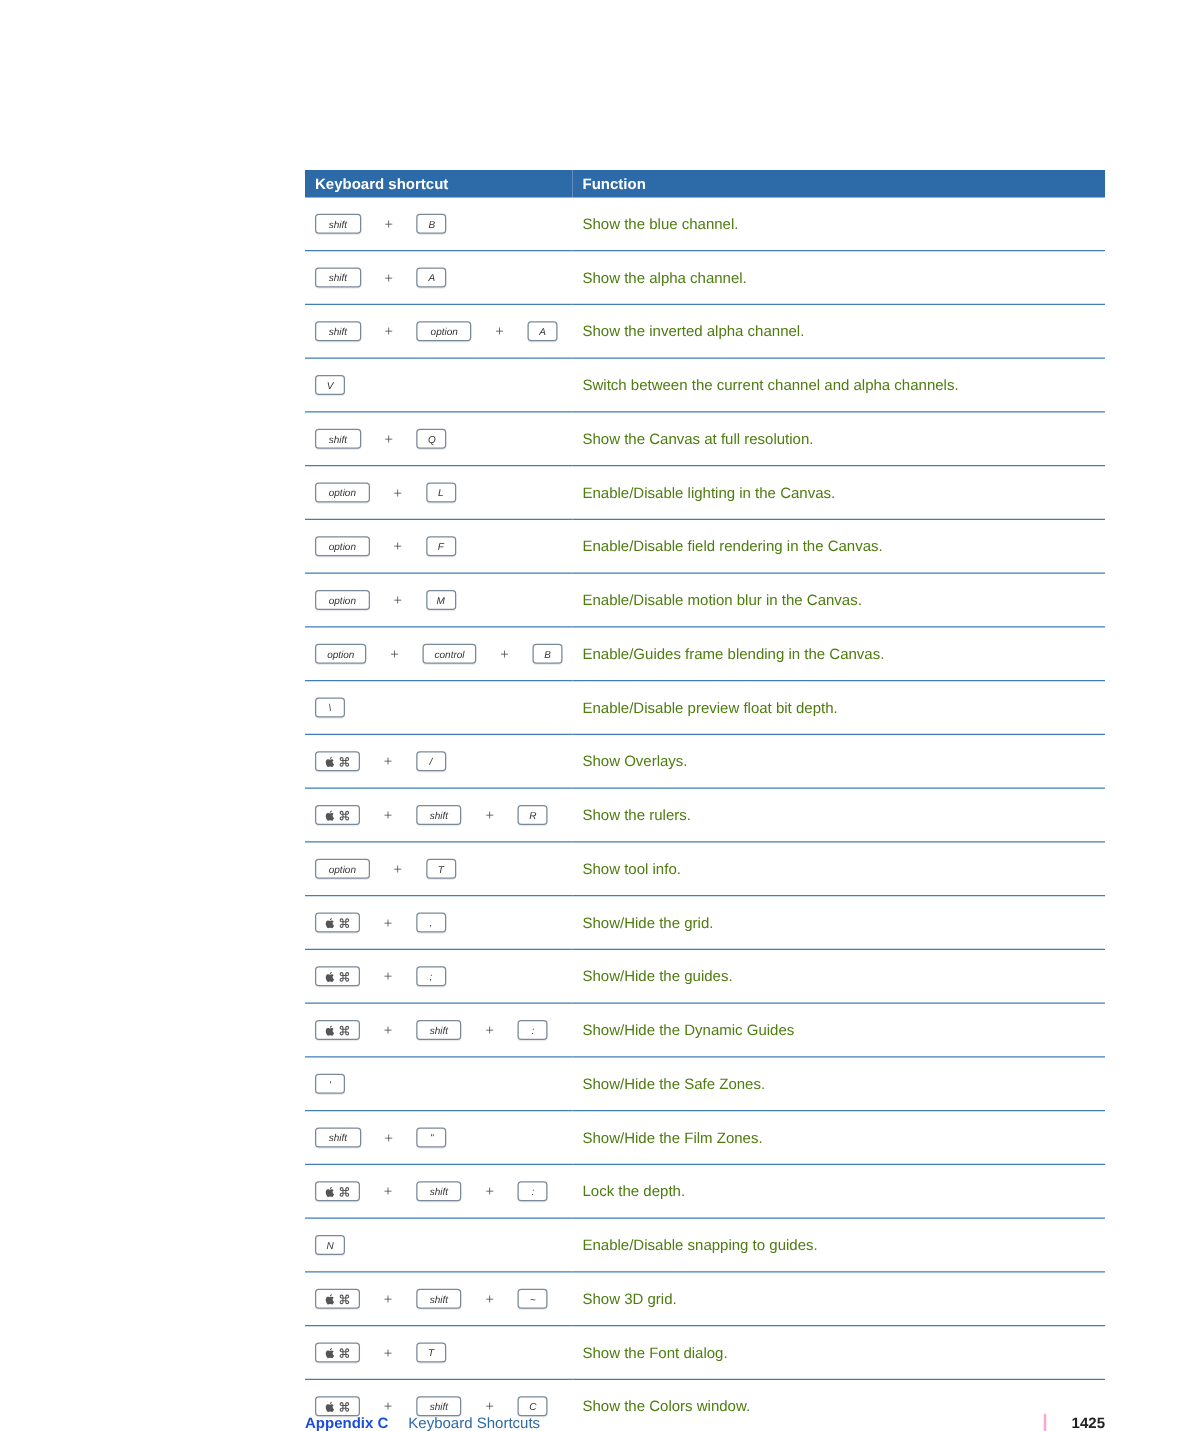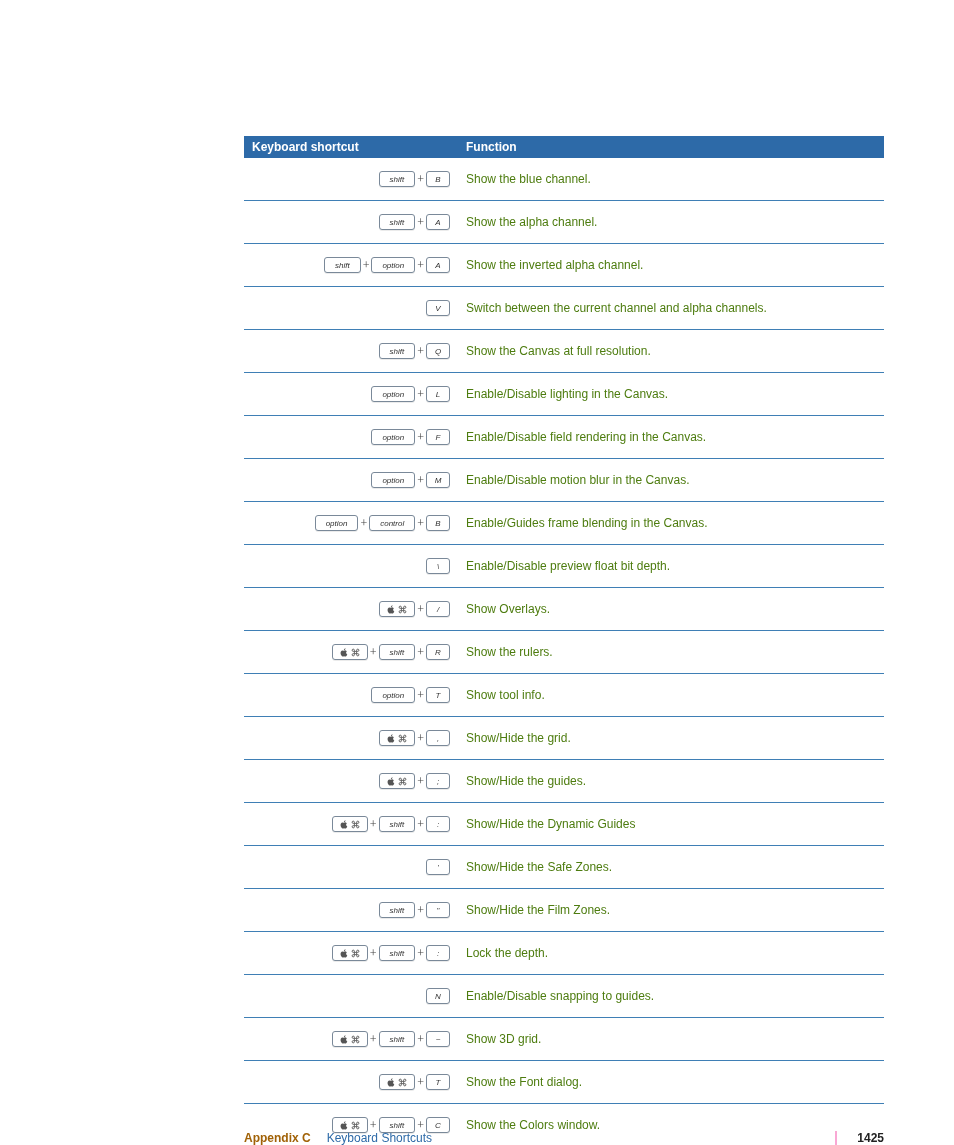--- a/index.html
+++ b/index.html
@@ -37,22 +37,21 @@
     padding: 10px 8px;
     vertical-align: middle;
     border-bottom: 1px solid #3f7fb5;
     height: 22px;
   }
   tbody tr:first-child td { border-top: none; }
   .combo {
     display: flex;
     align-items: center;
     flex-wrap: nowrap;
-    gap: 2px;
-    justify-content: flex-end;
+    gap: 19px;
   }
   .key {
     display: inline-flex;
     align-items: center;
     justify-content: center;
     border: 1px solid #7a8999;
     border-radius: 3px;
     background: #fff;
     color: #333;
     font-family: inherit;
@@ -86,21 +85,21 @@
     display: flex;
     align-items: center;
   }
   .footer-left {
     flex: 1;
     display: flex;
     align-items: center;
     gap: 16px;
     font-size: 12px;
   }
-  .appendix-label { font-weight: bold; color: #a16207; }
+  .appendix-label { font-weight: bold; color: #1d4ed8; }
   .section-title { color: #2d6aa8; }
   .footer-right {
     border-left: 2px solid #f9a8d4;
     padding-left: 20px;
     font-weight: bold;
     color: #222;
     font-size: 12px;
   }
 </style>
 </head>

